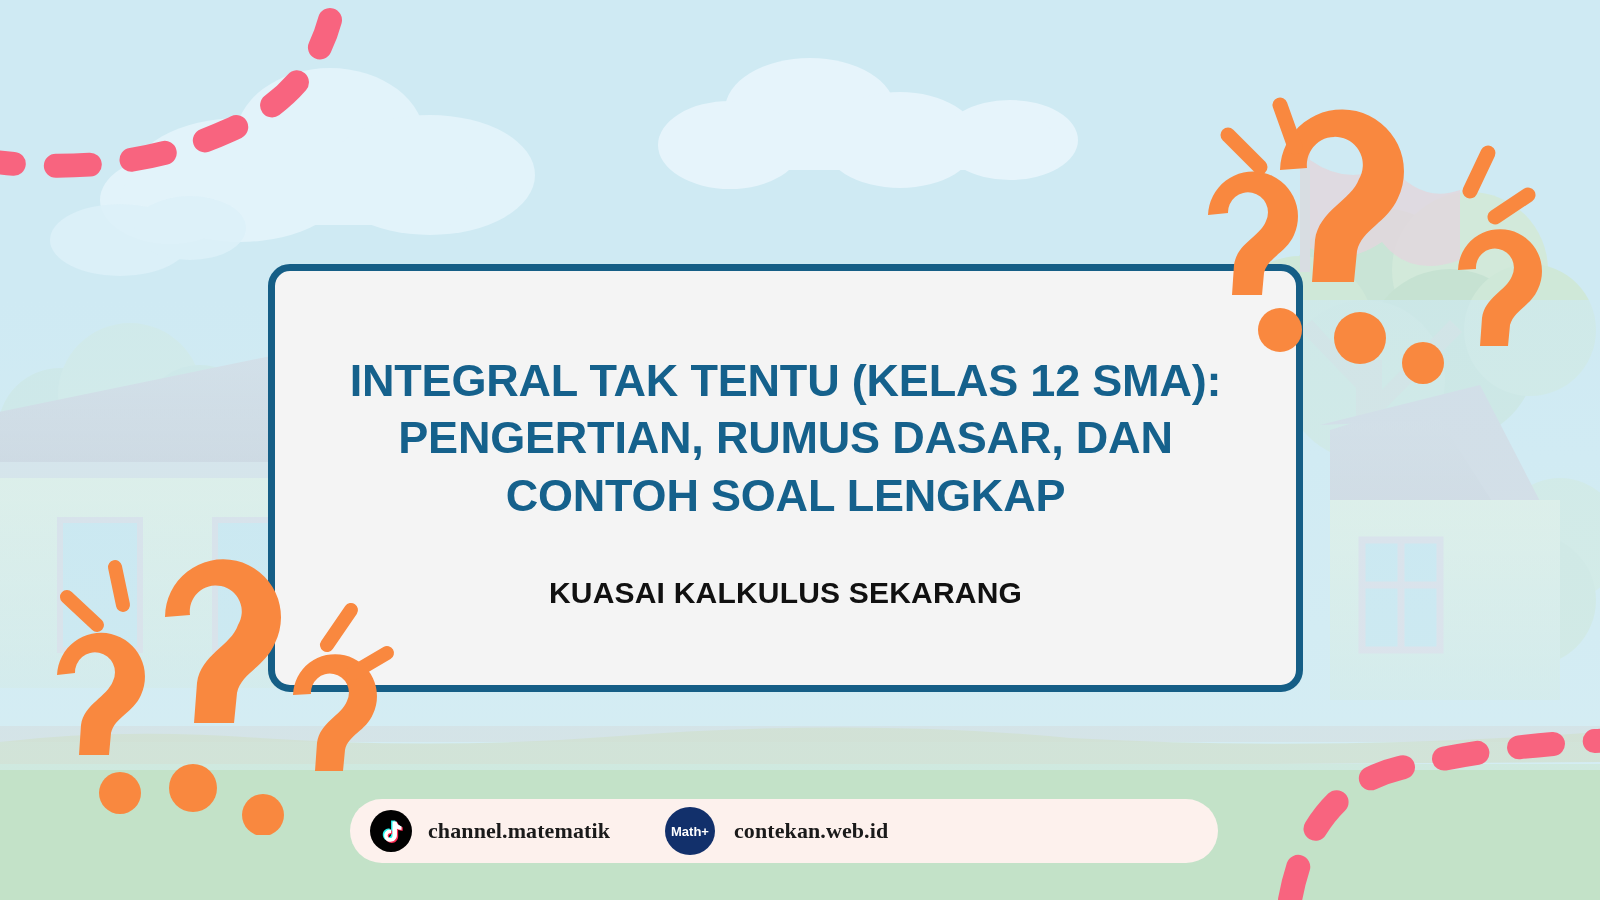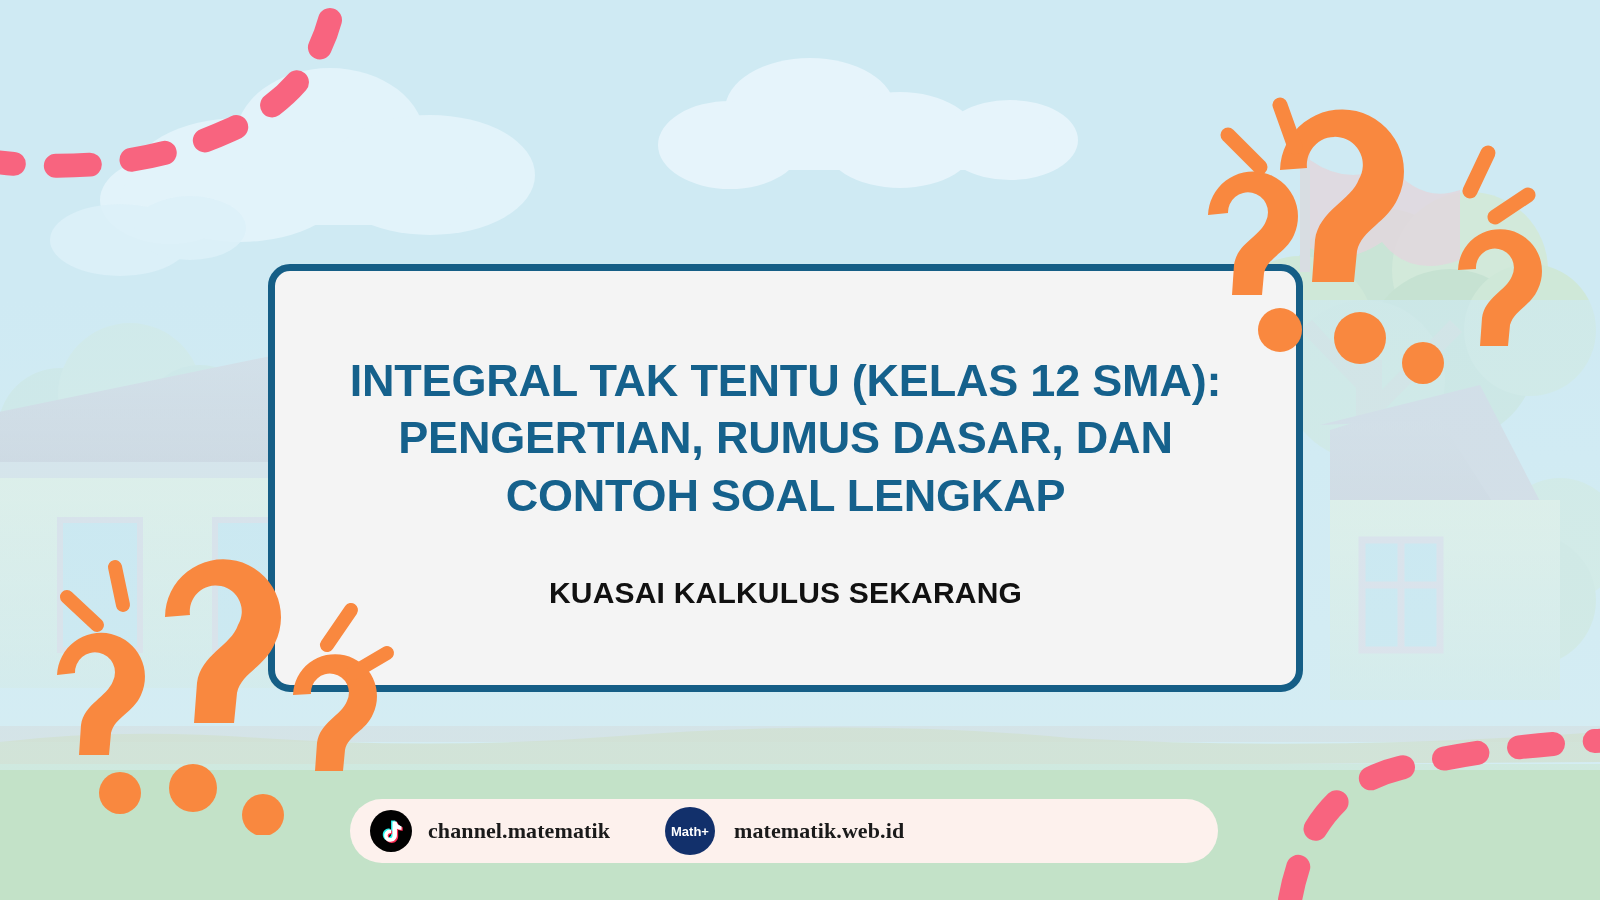--- a/index.html
+++ b/index.html
@@ -240,18 +240,18 @@
       </svg>
       <span class="f-label">channel.matematik</span>
     </div>
 
 
     <div class="f-item web">
       <svg class="f-icon web-icon" viewBox="0 0 56 48">
         <ellipse cx="28" cy="24" rx="25" ry="24" fill="#12306B"></ellipse>
         <text x="28" y="29" text-anchor="middle" font-family="Liberation Sans, sans-serif" font-size="13" font-weight="bold" fill="#ffffff">Math+</text>
       </svg>
-      <span class="f-label">matematik.web.id</span>
+      <span class="f-label">contekan.web.id</span>
     </div>
 
   </div>
 
 </div>
 
 </body></html>

